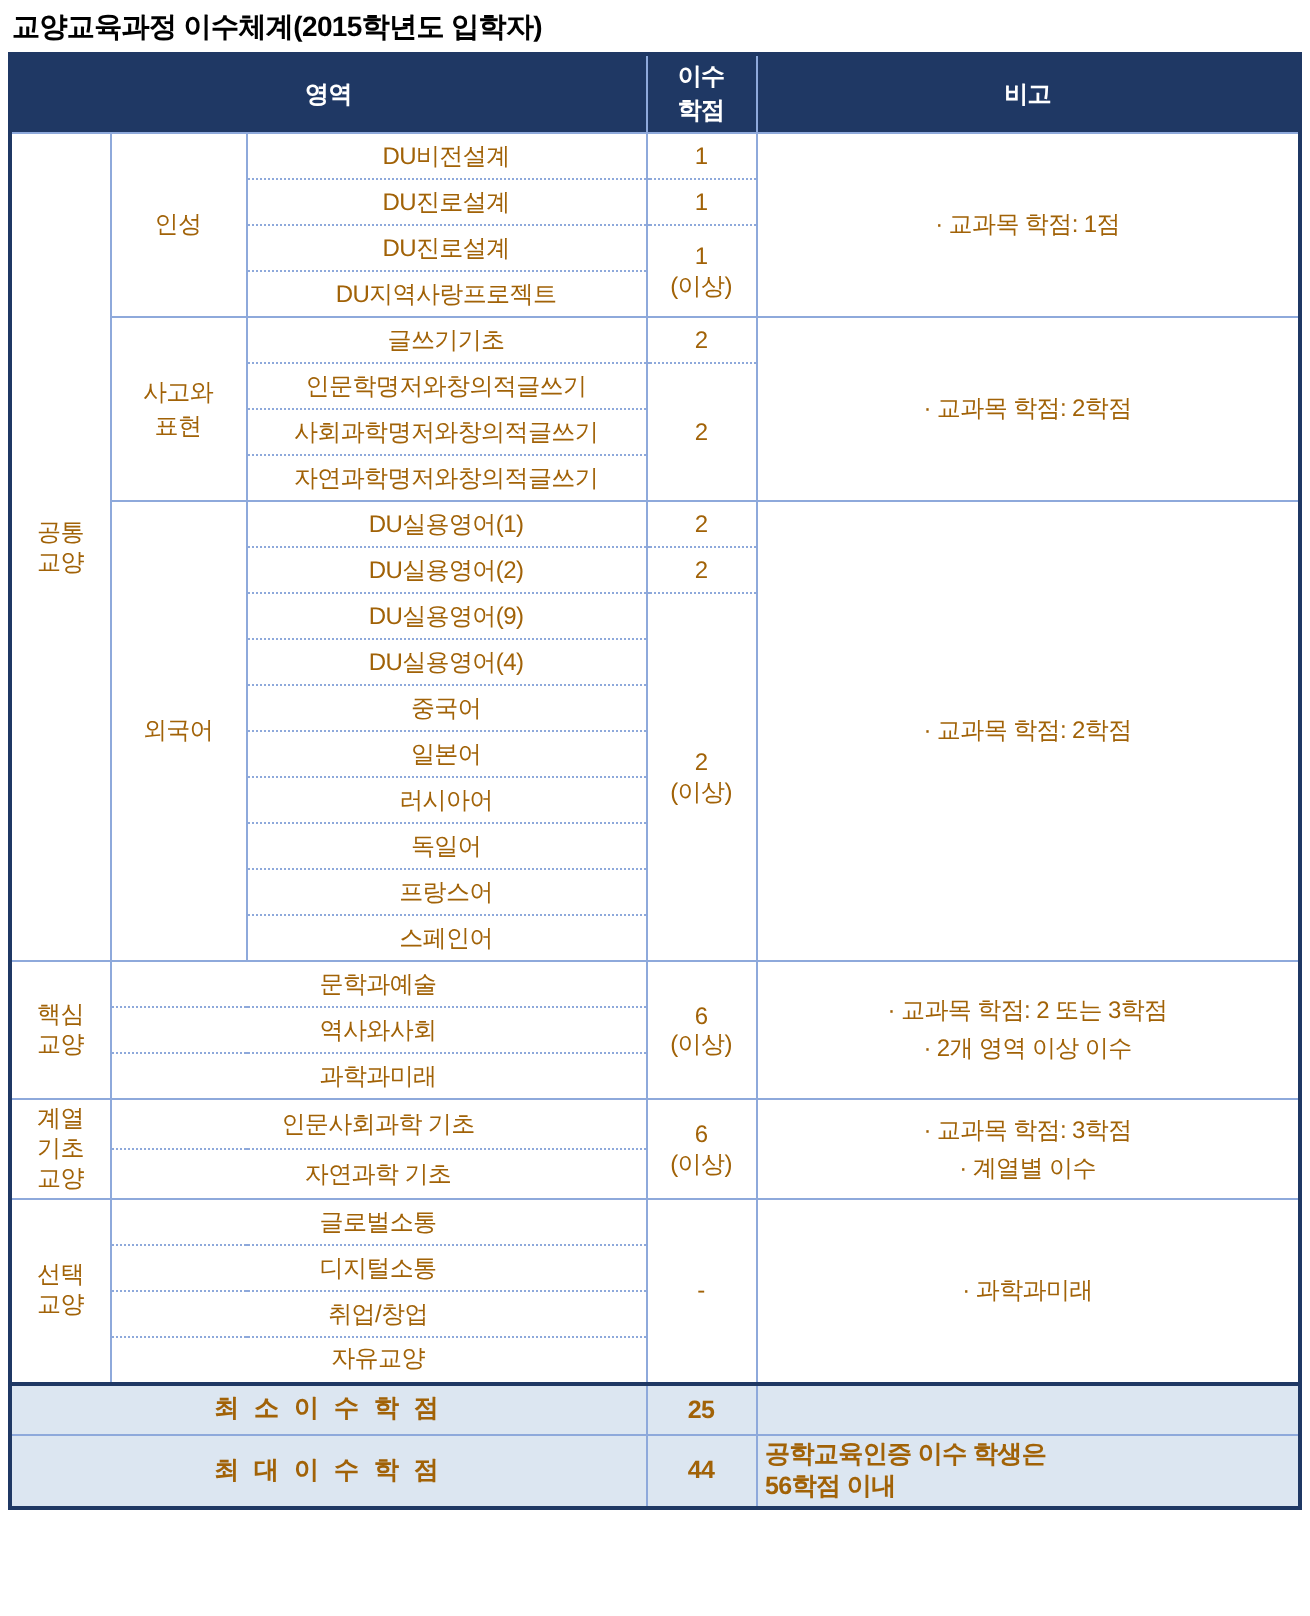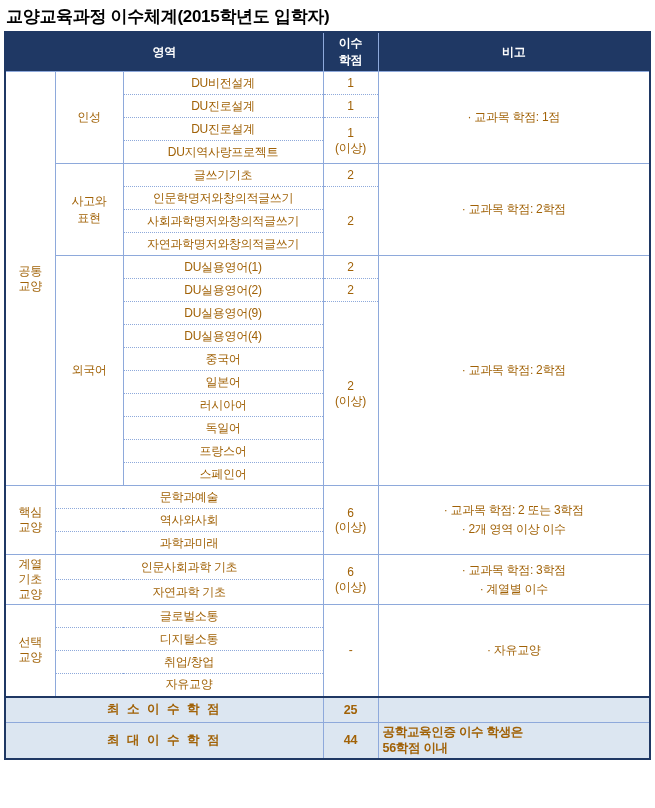--- a/index.html
+++ b/index.html
@@ -11,21 +11,21 @@
     width: 655px;
     height: 808px;
   }
   #page {
     width: 655px;
     height: 808px;
     position: relative;
     padding: 4px 4px 0 4px;
   }
   .doc-title {
-    font-size: 17px;
+    font-size: 14px;
     font-weight: bold;
     color: #000000;
     padding: 1px 0 3px 2px;
     letter-spacing: -0.3px;
     white-space: nowrap;
   }
   table.curriculum {
     border-collapse: collapse;
     width: 647px;
     table-layout: fixed;
@@ -257,21 +257,21 @@
       </tr>
 
       <tr>
         <td class="group" rowspan="4">
           <div>선택</div>
           <div>교양</div>
         </td>
         <td class="course-center dotted-b" colspan="2">글로벌소통</td>
         <td class="credit" rowspan="4">-</td>
         <td class="note" rowspan="4">
-          <div>· 자유교양</div>
+          <div>· 과학과미래</div>
         </td>
       </tr>
       <tr>
         <td class="course-center dotted-b dotted-t" colspan="2">디지털소통</td>
       </tr>
       <tr>
         <td class="course-center dotted-b dotted-t" colspan="2">취업/창업</td>
       </tr>
       <tr>
         <td class="course-center dotted-t thick-bottom" colspan="2">자유교양</td>

